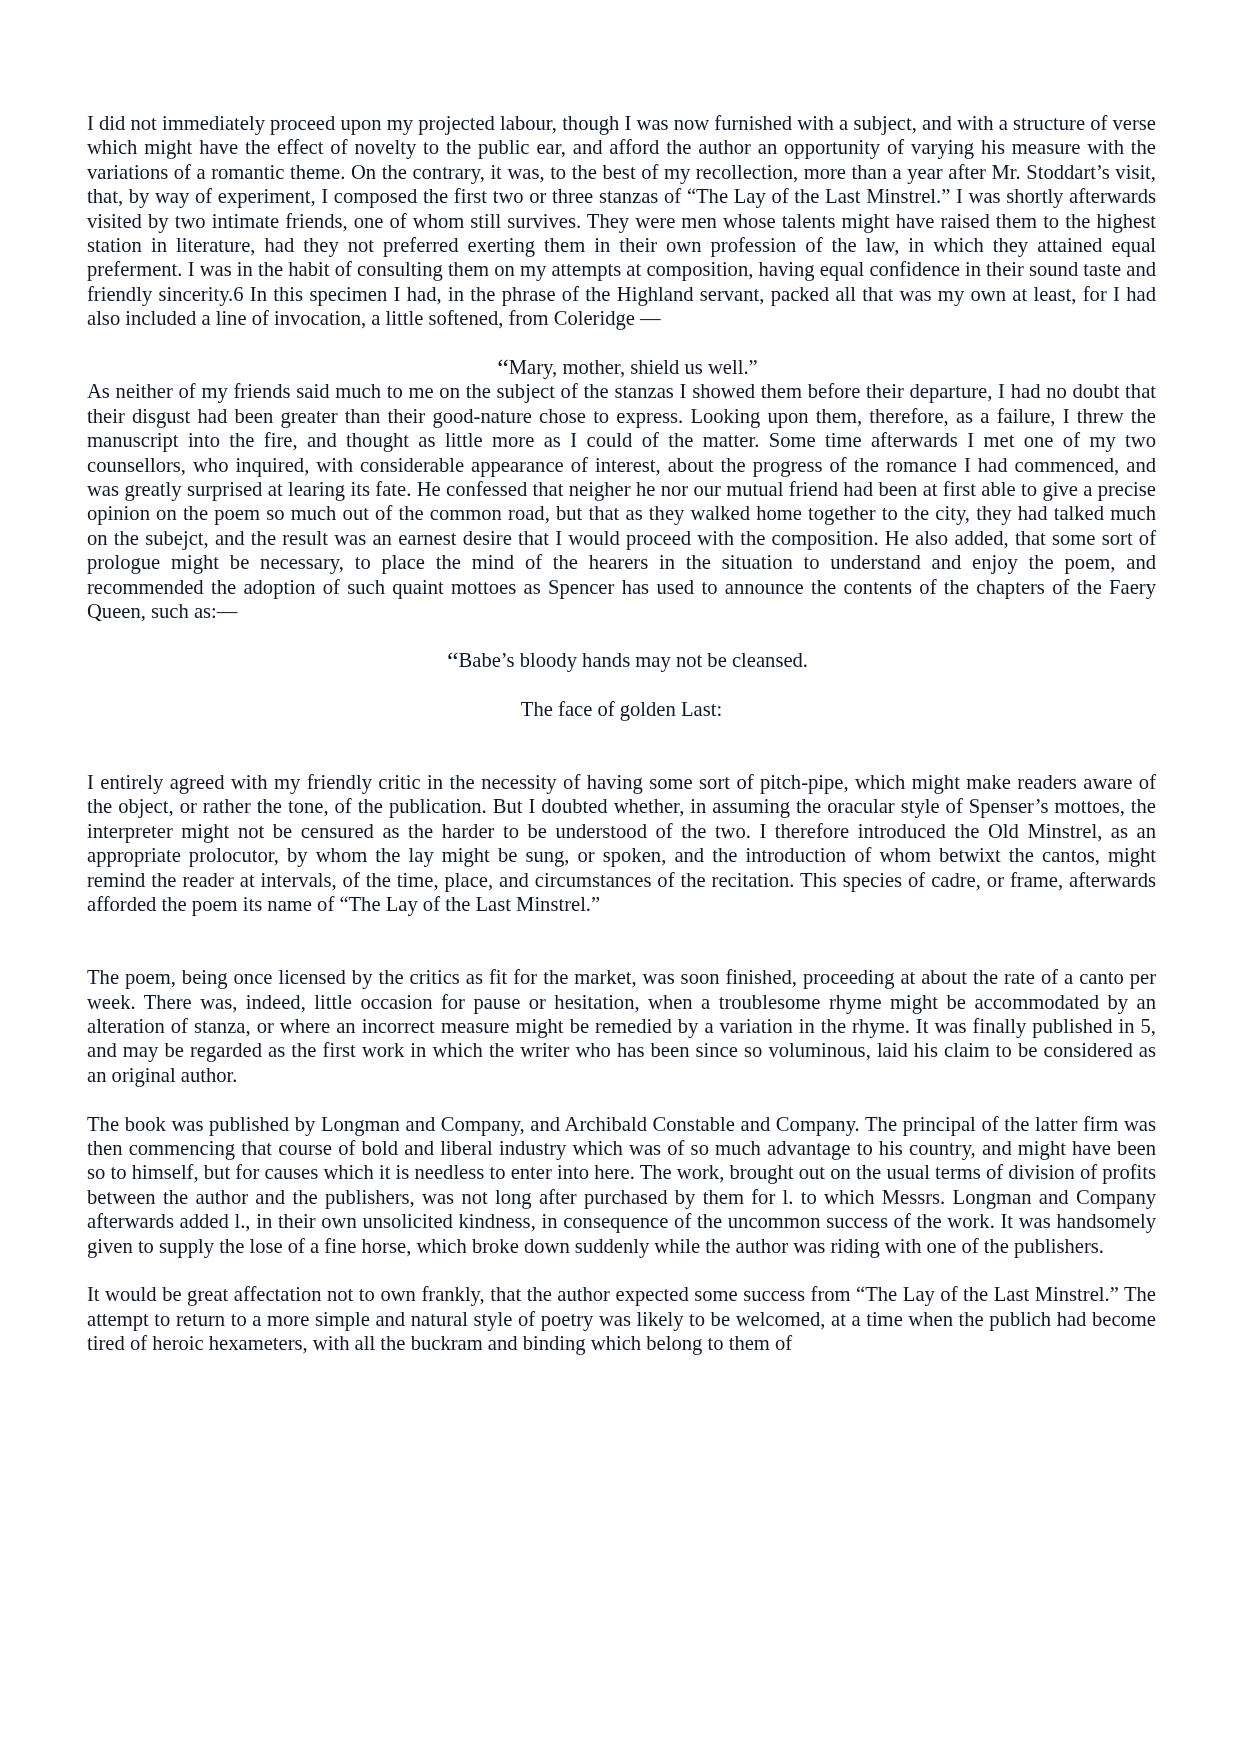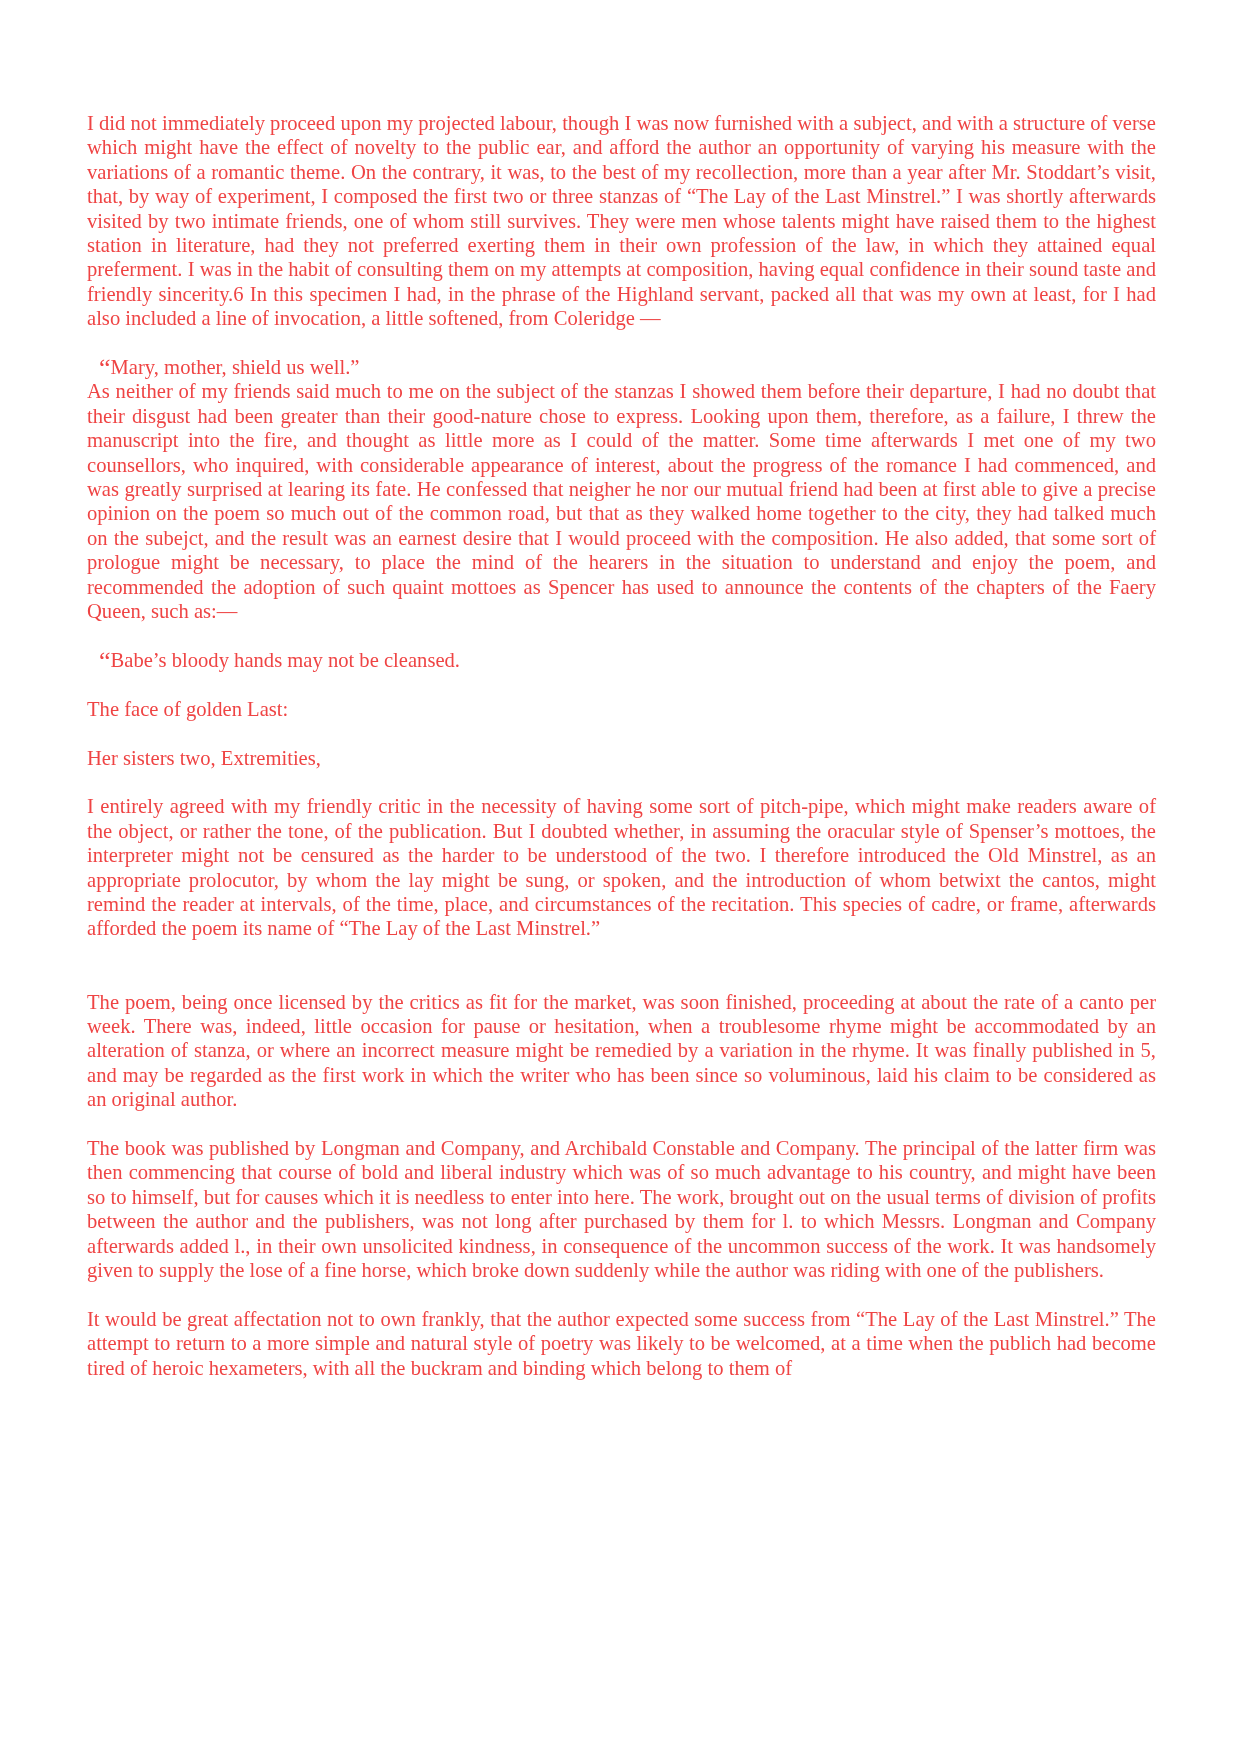--- a/index.html
+++ b/index.html
@@ -1,41 +1,40 @@
 <!DOCTYPE html>
 <html><head>
   <meta charset="utf-8">
   <style>
     html, body { margin: 0; padding: 0; background: #ffffff; }
     body { width: 1242px; height: 1755px; overflow: hidden; position: relative; }
     .page {
       position: absolute; left: 87px; top: 111px; width: 1069px;
       font-family: "Liberation Serif", "DejaVu Serif", serif;
-      font-size: 20.6px; line-height: 24.4px; color: #ef4444;
+      font-size: 20.6px; line-height: 24.4px; color: #0f172a;
     }
     .para { margin: 0; text-align: justify; }
     .gap { height: 24.4px; }
-    .verse { margin: 0; text-align: left; }
+    .verse { margin: 0; text-align: center; }
     .verse.indent { padding-left: 12px; }
     .verse.indent .q { font-size: 26px; line-height: 20px; vertical-align: -2px; }
   </style>
 </head>
 <body>
 
 <div class="page">
   <p class="para">I did not immediately proceed upon my projected labour, though I was now furnished with a subject, and with a structure of verse which might have the effect of novelty to the public ear, and afford the author an opportunity of varying his measure with the variations of a romantic theme. On the contrary, it was, to the best of my recollection, more than a year after Mr. Stoddart’s visit, that, by way of experiment, I composed the first two or three stanzas of “The Lay of the Last Minstrel.” I was shortly afterwards visited by two intimate friends, one of whom still survives. They were men whose talents might have raised them to the highest station in literature, had they not preferred exerting them in their own profession of the law, in which they attained equal preferment. I was in the habit of consulting them on my attempts at composition, having equal confidence in their sound taste and friendly sincerity.6 In this specimen I had, in the phrase of the Highland servant, packed all that was my own at least, for I had also included a line of invocation, a little softened, from Coleridge —</p>
   <div class="gap"></div>
   <p class="verse indent"><span class="q">“</span><span>Mary, mother, shield us well.”</span></p>
   <p class="para">As neither of my friends said much to me on the subject of the stanzas I showed them before their departure, I had no doubt that their disgust had been greater than their good-nature chose to express. Looking upon them, therefore, as a failure, I threw the manuscript into the fire, and thought as little more as I could of the matter. Some time afterwards I met one of my two counsellors, who inquired, with considerable appearance of interest, about the progress of the romance I had commenced, and was greatly surprised at learing its fate. He confessed that neigher he nor our mutual friend had been at first able to give a precise opinion on the poem so much out of the common road, but that as they walked home together to the city, they had talked much on the subejct, and the result was an earnest desire that I would proceed with the composition. He also added, that some sort of prologue might be necessary, to place the mind of the hearers in the situation to understand and enjoy the poem, and recommended the adoption of such quaint mottoes as Spencer has used to announce the contents of the chapters of the Faery Queen, such as:—</p>
   <div class="gap"></div>
   <p class="verse indent"><span class="q">“</span><span>Babe’s bloody hands may not be cleansed.</span></p>
   <div class="gap"></div>
   <p class="verse">The face of golden Last:</p>
   <div class="gap"></div>
-  <p class="verse">Her sisters two, Extremities,</p>
   <div class="gap"></div>
   <p class="para">I entirely agreed with my friendly critic in the necessity of having some sort of pitch-pipe, which might make readers aware of the object, or rather the tone, of the publication. But I doubted whether, in assuming the oracular style of Spenser’s mottoes, the interpreter might not be censured as the harder to be understood of the two. I therefore introduced the Old Minstrel, as an appropriate prolocutor, by whom the lay might be sung, or spoken, and the introduction of whom betwixt the cantos, might remind the reader at intervals, of the time, place, and circumstances of the recitation. This species of cadre, or frame, afterwards afforded the poem its name of “The Lay of the Last Minstrel.”</p>
   <div class="gap"></div>
   <div class="gap"></div>
   <p class="para">The poem, being once licensed by the critics as fit for the market, was soon finished, proceeding at about the rate of a canto per week. There was, indeed, little occasion for pause or hesitation, when a troublesome rhyme might be accommodated by an alteration of stanza, or where an incorrect measure might be remedied by a variation in the rhyme. It was finally published in 5, and may be regarded as the first work in which the writer who has been since so voluminous, laid his claim to be considered as an original author.</p>
   <div class="gap"></div>
   <p class="para">The book was published by Longman and Company, and Archibald Constable and Company. The principal of the latter firm was then commencing that course of bold and liberal industry which was of so much advantage to his country, and might have been so to himself, but for causes which it is needless to enter into here. The work, brought out on the usual terms of division of profits between the author and the publishers, was not long after purchased by them for l. to which Messrs. Longman and Company afterwards added l., in their own unsolicited kindness, in consequence of the uncommon success of the work. It was handsomely given to supply the lose of a fine horse, which broke down suddenly while the author was riding with one of the publishers.</p>
   <div class="gap"></div>
   <p class="para">It would be great affectation not to own frankly, that the author expected some success from “The Lay of the Last Minstrel.” The attempt to return to a more simple and natural style of poetry was likely to be welcomed, at a time when the publich had become tired of heroic hexameters, with all the buckram and binding which belong to them of</p>
 </div>

